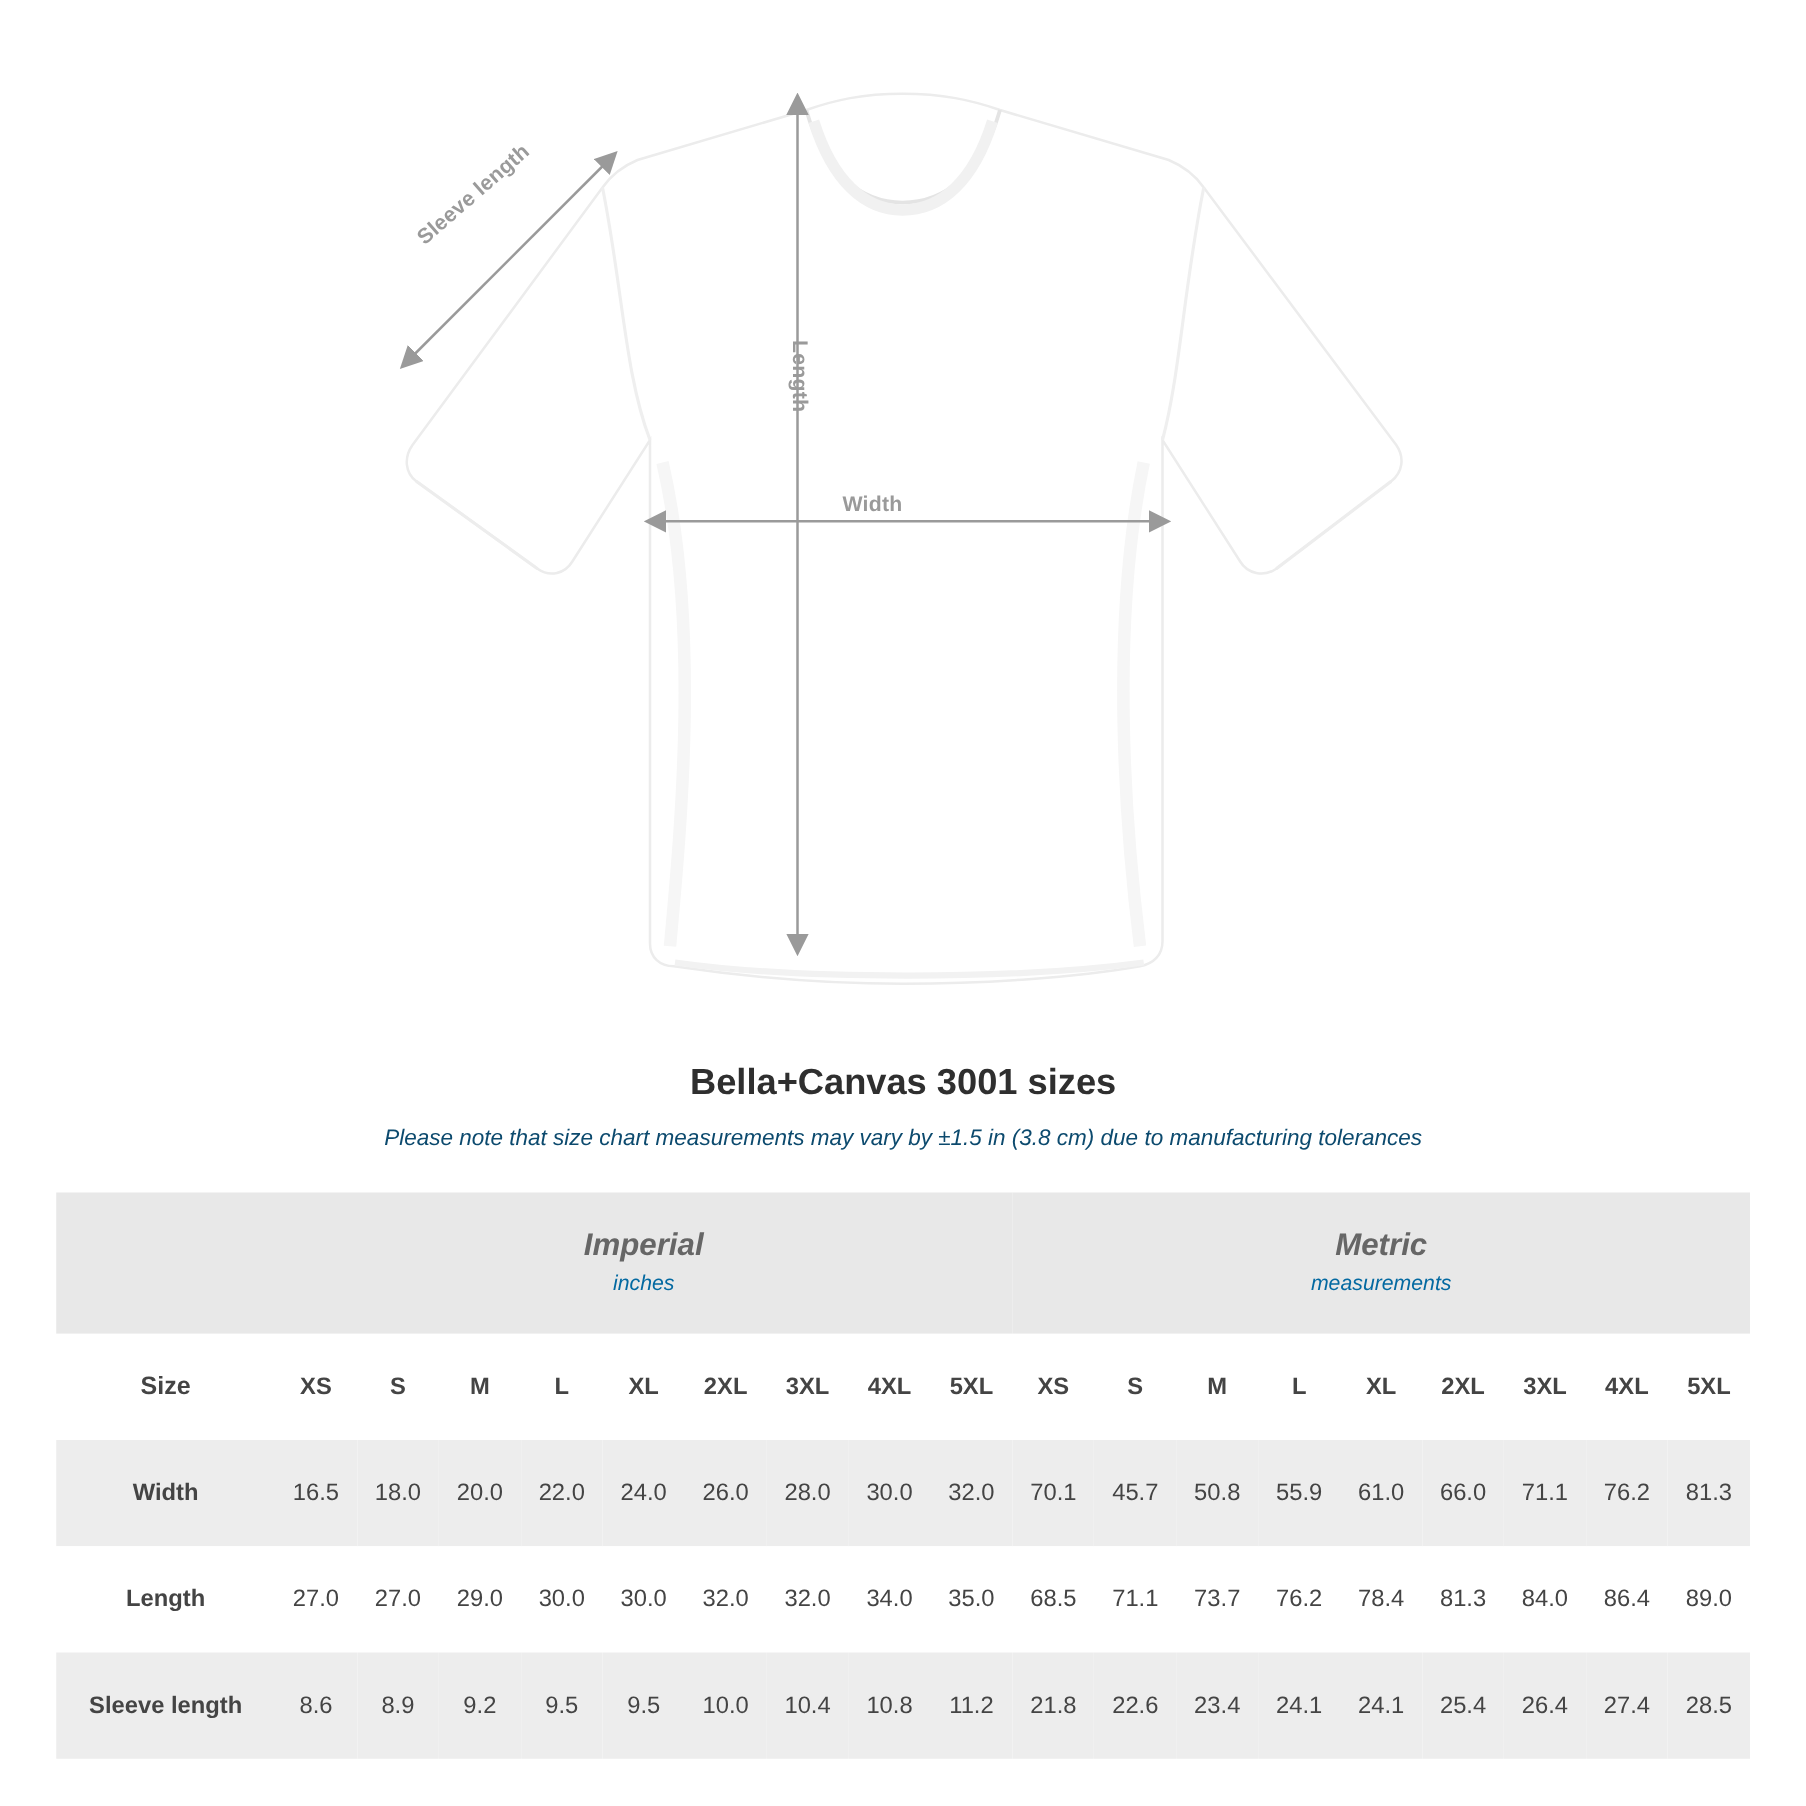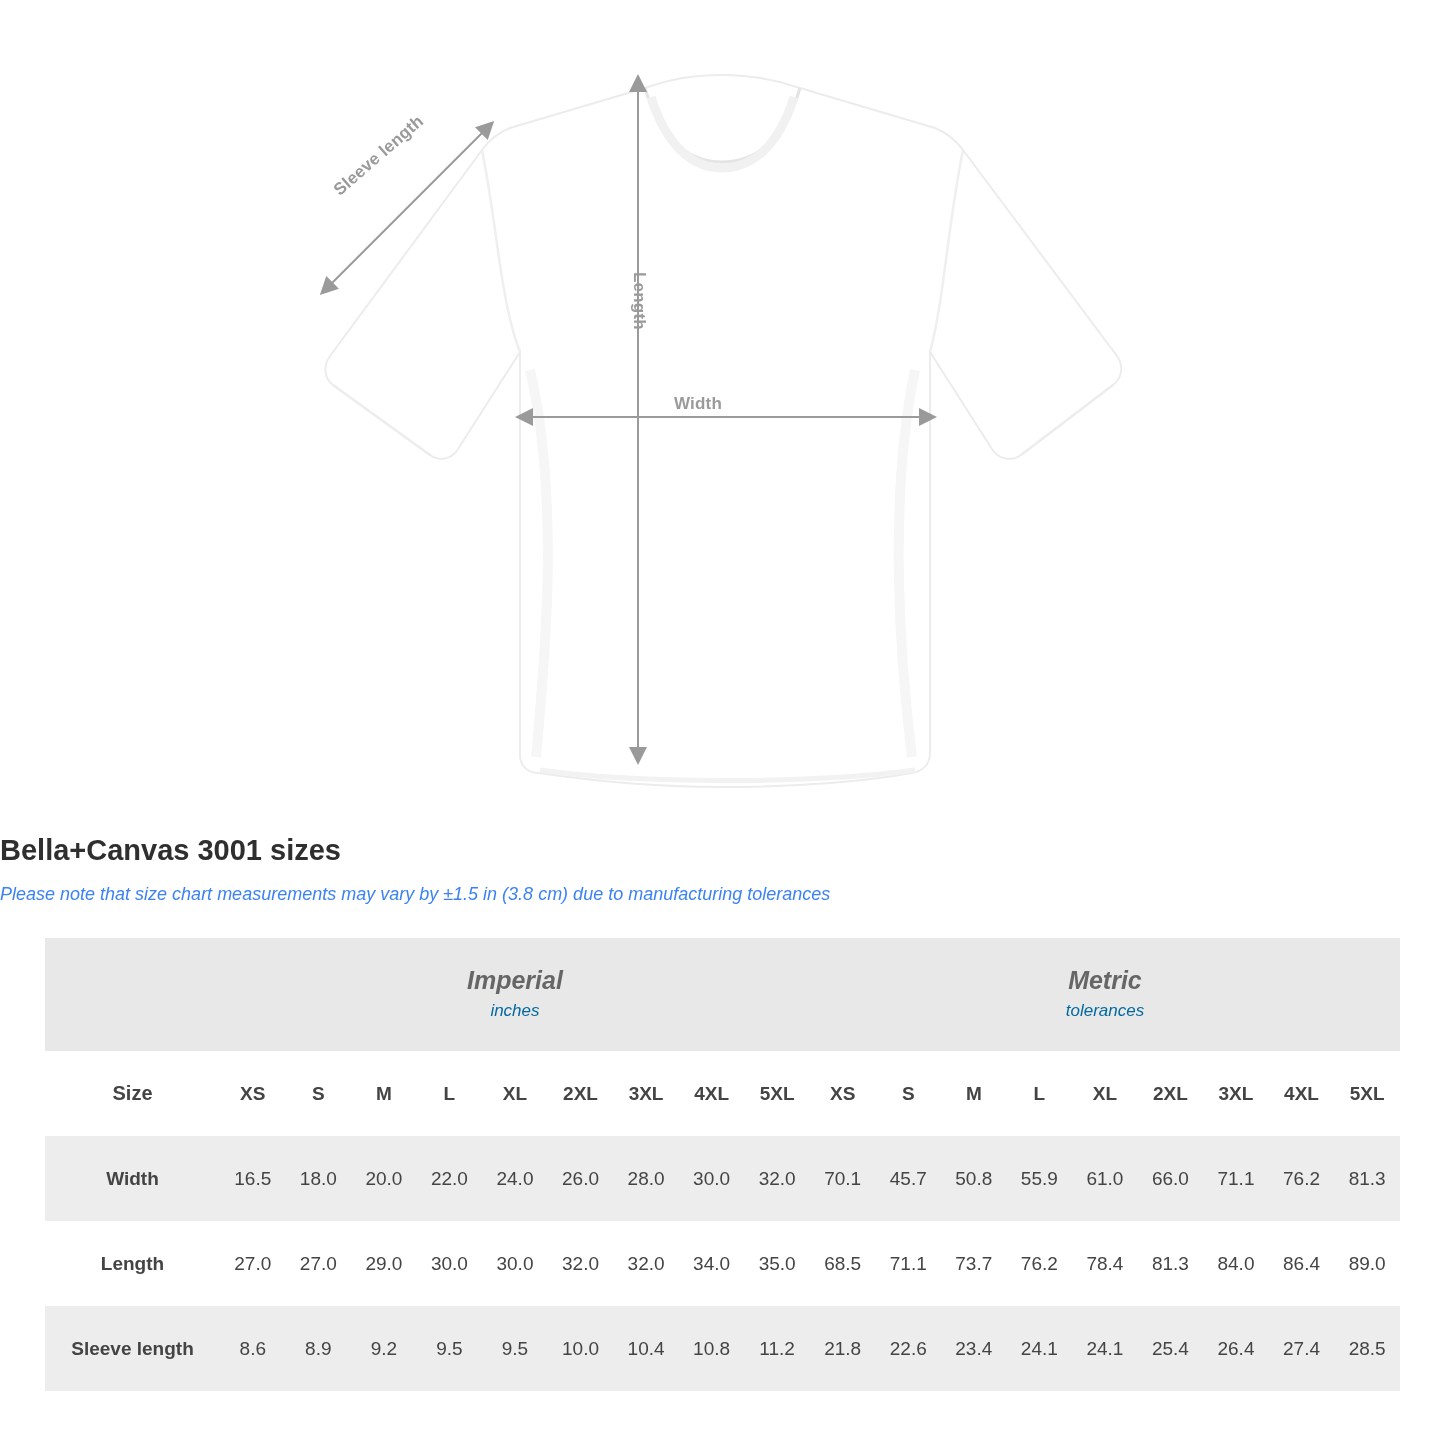--- a/index.html
+++ b/index.html
@@ -52,32 +52,33 @@
     transform: rotate(90deg);
     transform-origin: left top;
   }
   .lbl-width {
     left: 674px;
     top: 394px;
   }
 
   
   .titles {
-    margin-top: 14px;
+    text-align: center;
+    margin-top: 30px;
   }
   .chart-title {
     font-size: 29px;
     font-weight: bold;
     color: #2f2f2f;
     margin: 0;
   }
   .chart-note {
     font-size: 18px;
     font-style: italic;
-    color: #3b82f6;
+    color: #0c4a6e;
     margin: 17px 0 0 0;
   }
 
   
   .table-wrap {
     margin: 33px 45px 0 45px;
   }
   table.size-table {
     border-collapse: collapse;
     width: 1355px;
@@ -214,21 +215,21 @@
       </colgroup>
       <tbody>
         <tr class="unit-head">
           <td></td>
           <td colspan="9">
             <div class="unit-name">Imperial</div>
             <div class="unit-sub">inches</div>
           </td>
           <td colspan="9">
             <div class="unit-name">Metric</div>
-            <div class="unit-sub">tolerances</div>
+            <div class="unit-sub">measurements</div>
           </td>
         </tr>
 
         <tr class="row-head">
           <td class="label-cell">Size</td>
           <td>XS</td>
           <td>S</td>
           <td>M</td>
           <td>L</td>
           <td>XL</td>

